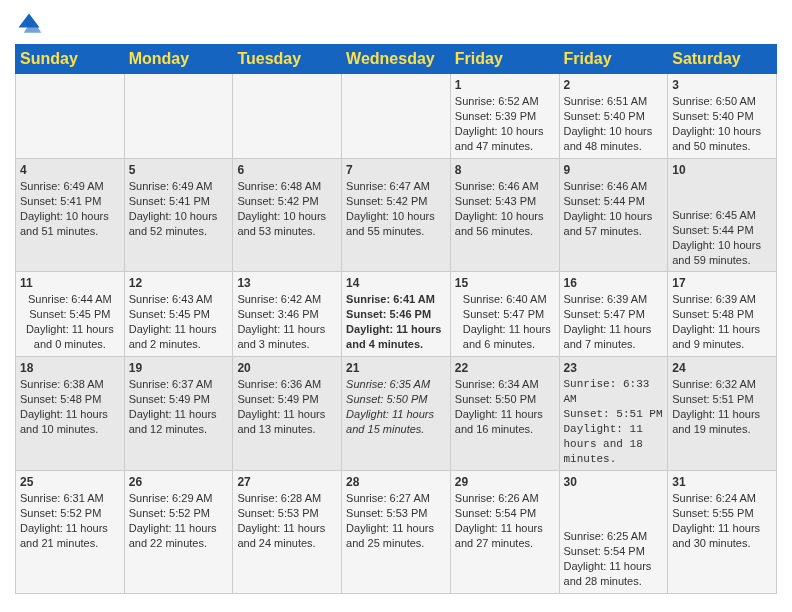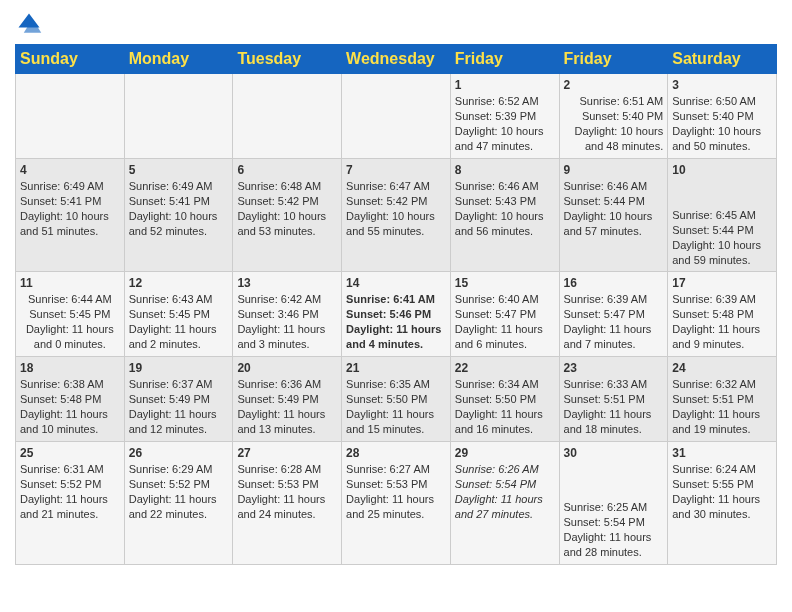--- a/index.html
+++ b/index.html
@@ -136,21 +136,21 @@
           <td></td>
           <td></td>
           <td>
             <span class="day-number">1</span>
             <div class="cell-content" style="white-space: pre-line;">Sunrise: 6:52 AM
 Sunset: 5:39 PM
 Daylight: 10 hours and 47 minutes.</div>
           </td>
           <td>
             <span class="day-number">2</span>
-            <div class="cell-content" style="white-space: pre-line; text-align: right;">Sunrise: 6:51 AM
+            <div class="cell-content" style="white-space: pre-line;">Sunrise: 6:51 AM
 Sunset: 5:40 PM
 Daylight: 10 hours and 48 minutes.</div>
           </td>
           <td>
             <span class="day-number">3</span>
             <div class="cell-content" style="white-space: pre-line;">Sunrise: 6:50 AM
 Sunset: 5:40 PM
 Daylight: 10 hours and 50 minutes.</div>
           </td>
         </tr>
@@ -218,21 +218,21 @@
 Daylight: 11 hours and 3 minutes.</div>
           </td>
           <td>
             <span class="day-number">14</span>
             <div class="cell-content" style="white-space: pre-line; font-weight: bold;">Sunrise: 6:41 AM
 Sunset: 5:46 PM
 Daylight: 11 hours and 4 minutes.</div>
           </td>
           <td>
             <span class="day-number">15</span>
-            <div class="cell-content" style="white-space: pre-line;">Sunrise: 6:40 AM
+            <div class="cell-content" style="white-space: pre-line; margin-left: 8px;">Sunrise: 6:40 AM
 Sunset: 5:47 PM
 Daylight: 11 hours and 6 minutes.</div>
           </td>
           <td>
             <span class="day-number">16</span>
             <div class="cell-content" style="white-space: pre-line;">Sunrise: 6:39 AM
 Sunset: 5:47 PM
 Daylight: 11 hours and 7 minutes.</div>
           </td>
           <td>
@@ -256,33 +256,33 @@
 Daylight: 11 hours and 12 minutes.</div>
           </td>
           <td>
             <span class="day-number">20</span>
             <div class="cell-content" style="white-space: pre-line;">Sunrise: 6:36 AM
 Sunset: 5:49 PM
 Daylight: 11 hours and 13 minutes.</div>
           </td>
           <td>
             <span class="day-number">21</span>
-            <div class="cell-content" style="white-space: pre-line;">Sunrise: 6:35 AM
+            <div class="cell-content" style="white-space: pre-line; font-style: italic;">Sunrise: 6:35 AM
 Sunset: 5:50 PM
 Daylight: 11 hours and 15 minutes.</div>
           </td>
           <td>
             <span class="day-number">22</span>
             <div class="cell-content" style="white-space: pre-line;">Sunrise: 6:34 AM
 Sunset: 5:50 PM
 Daylight: 11 hours and 16 minutes.</div>
           </td>
           <td>
             <span class="day-number">23</span>
-            <div class="cell-content" style="white-space: pre-line;">Sunrise: 6:33 AM
+            <div class="cell-content" style="white-space: pre-line; font-family: Liberation Mono, monospace;">Sunrise: 6:33 AM
 Sunset: 5:51 PM
 Daylight: 11 hours and 18 minutes.</div>
           </td>
           <td>
             <span class="day-number">24</span>
             <div class="cell-content" style="white-space: pre-line;">Sunrise: 6:32 AM
 Sunset: 5:51 PM
 Daylight: 11 hours and 19 minutes.</div>
           </td>
         </tr>
@@ -306,21 +306,21 @@
 Daylight: 11 hours and 24 minutes.</div>
           </td>
           <td>
             <span class="day-number">28</span>
             <div class="cell-content" style="white-space: pre-line;">Sunrise: 6:27 AM
 Sunset: 5:53 PM
 Daylight: 11 hours and 25 minutes.</div>
           </td>
           <td>
             <span class="day-number">29</span>
-            <div class="cell-content" style="white-space: pre-line; font-style: italic;">Sunrise: 6:26 AM
+            <div class="cell-content" style="white-space: pre-line;">Sunrise: 6:26 AM
 Sunset: 5:54 PM
 Daylight: 11 hours and 27 minutes.</div>
           </td>
           <td>
             <span class="day-number">30</span>
             <div class="cell-content" style="white-space: pre-line; margin-top: 40px;">Sunrise: 6:25 AM
 Sunset: 5:54 PM
 Daylight: 11 hours and 28 minutes.</div>
           </td>
           <td>

